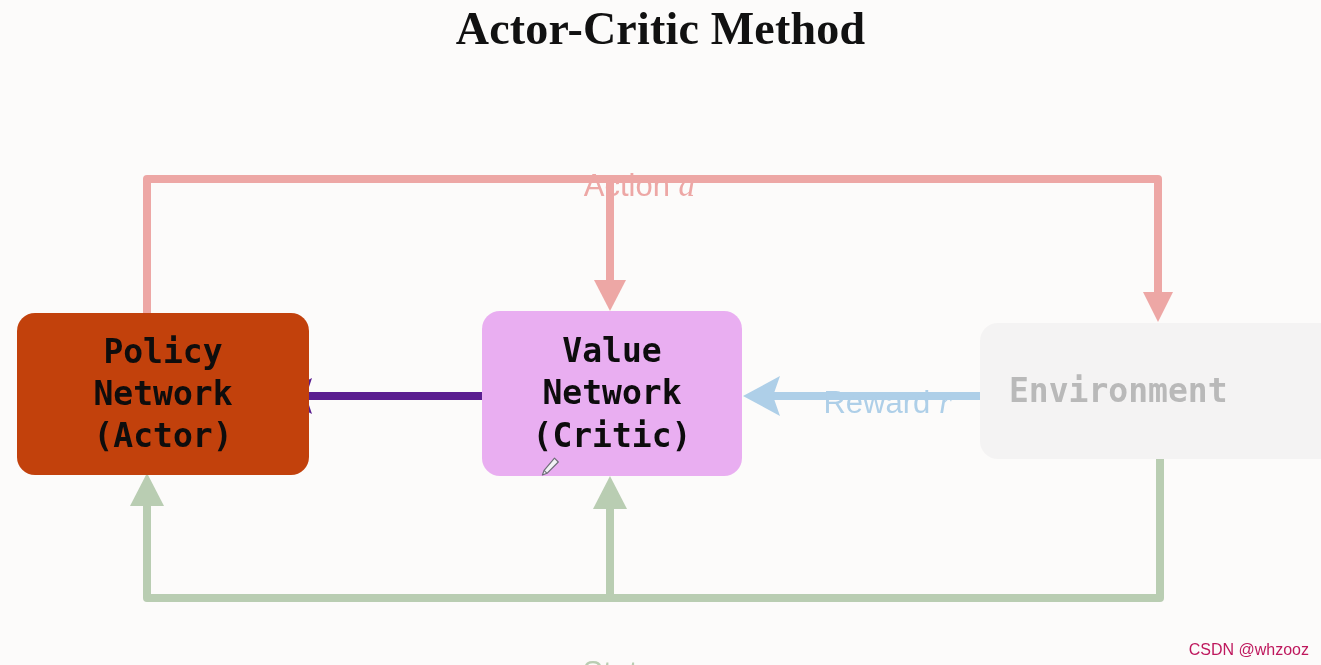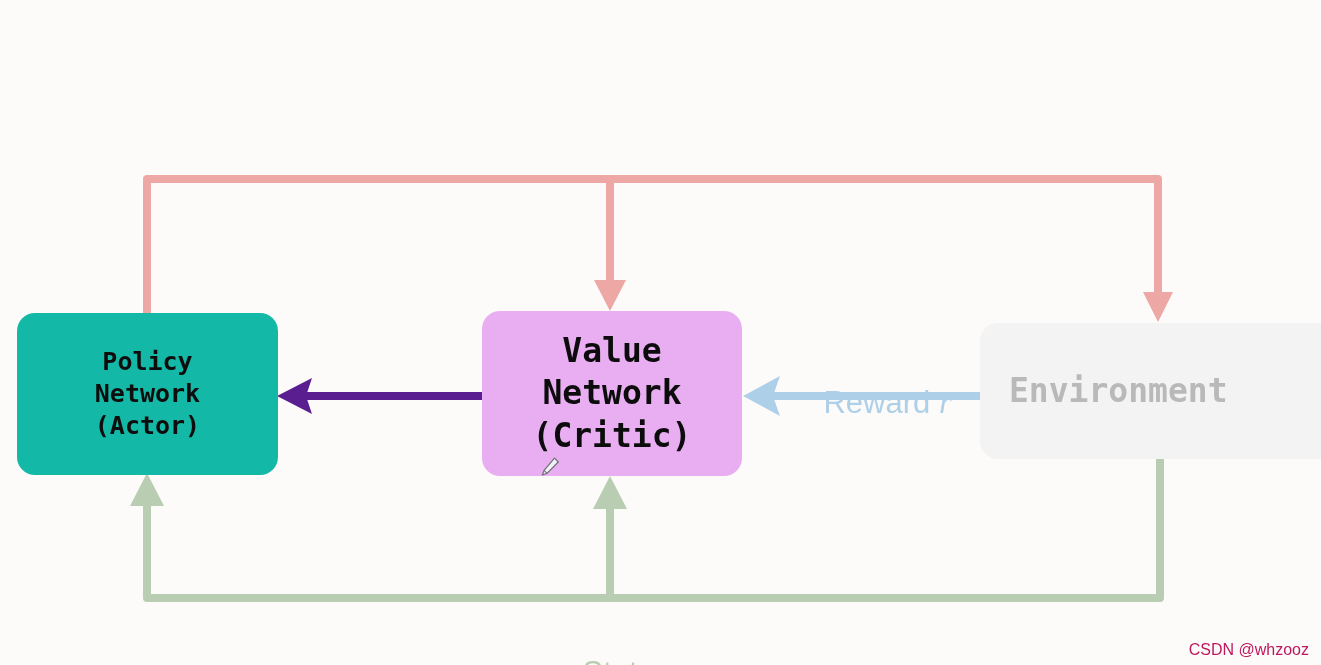--- a/index.html
+++ b/index.html
@@ -30,24 +30,24 @@
     display:flex;
     align-items:center;
     justify-content:center;
     text-align:center;
     font-family:"DejaVu Sans Mono","Liberation Mono",monospace;
     font-weight:bold;
     line-height:1.28;
     white-space:pre;
   }
   #node-policy{
-    left:17px;top:313px;width:261px;height:162px;
-    background:#14b8a6;
+    left:17px;top:313px;width:292px;height:162px;
+    background:#c2410c;
     color:#0e0d0d;
-    font-size:25px;
+    font-size:33px;
   }
   #node-value{
     left:482px;top:311px;width:260px;height:165px;
     background:#e9aef1;
     color:#0d0c0d;
     font-size:33px;
   }
   #node-env{
     left:980px;top:323px;width:400px;height:136px;
     background:#f4f3f3;
@@ -83,20 +83,21 @@
     font-size:16px;color:#be185d;
     font-family:"Liberation Sans", sans-serif;
     white-space:pre;
   }
 </style>
 </head>
 <body>
 
 <div id="stage">
 
+  <div class="title">Actor-Critic Method</div>
 
   <svg class="layer" viewBox="0 0 1321 665" xmlns="http://www.w3.org/2000/svg">
 
     <g>
       <path d="M147,313 L147,179 L1158,179 L1158,296" stroke="#eda7a5" stroke-width="8" fill="none" stroke-linecap="butt" stroke-linejoin="round"></path>
       <polygon points="1158,322 1143,292 1173,292" fill="#eda7a5"></polygon>
       <path d="M610,179 L610,282" stroke="#eda7a5" stroke-width="8" fill="none" stroke-linecap="butt"></path>
       <polygon points="610,311 594,280 626,280" fill="#eda7a5"></polygon>
     </g>
 
@@ -126,20 +127,23 @@
 Network
 (Critic)</div>
 
   <div class="node" id="node-env">Environment</div>
 
   <svg class="pencil" viewBox="0 0 22 24" xmlns="http://www.w3.org/2000/svg">
     <path d="M15.5,2.2 L19.3,6.0 L8.0,17.3 L3.4,19.0 L5.1,14.4 Z" fill="#f2f2f5" stroke="#6e6e78" stroke-width="1.2" stroke-linejoin="round"></path>
     <path d="M5.1,14.4 L8.0,17.3" stroke="#6e6e78" stroke-width="1.1"></path>
   </svg>
 
+  <div class="edge-label" id="label-action">
+    <span>Action</span><span> </span><span class="sym">a</span>
+  </div>
 
 
   <div class="edge-label" id="label-reward">
     <span>Reward</span><span> </span><span class="sym">r</span>
   </div>
 
   <div class="edge-label" id="label-state">
     <span>State</span><span> </span><span class="sym">s</span>
   </div>
 

